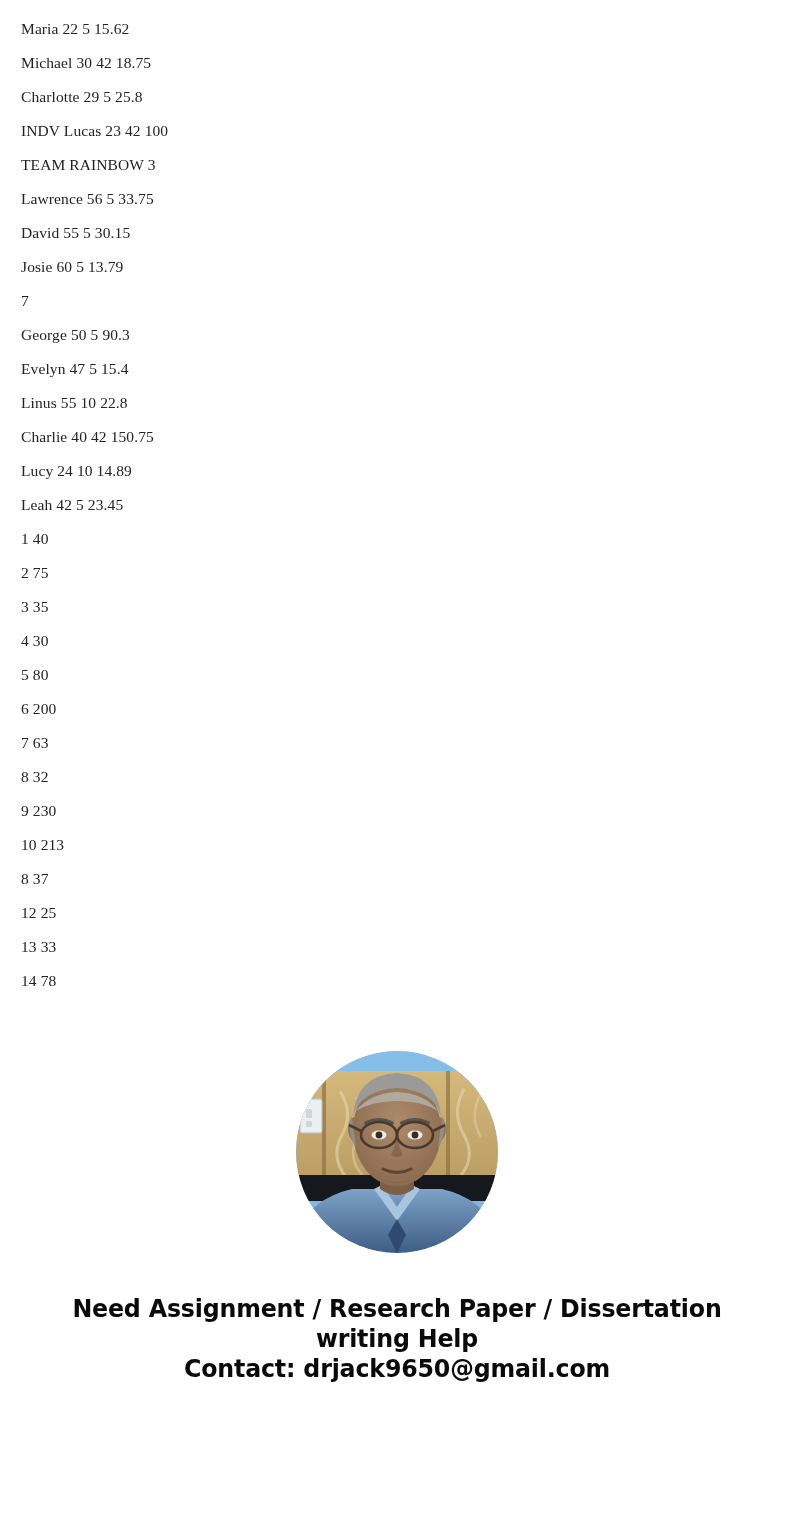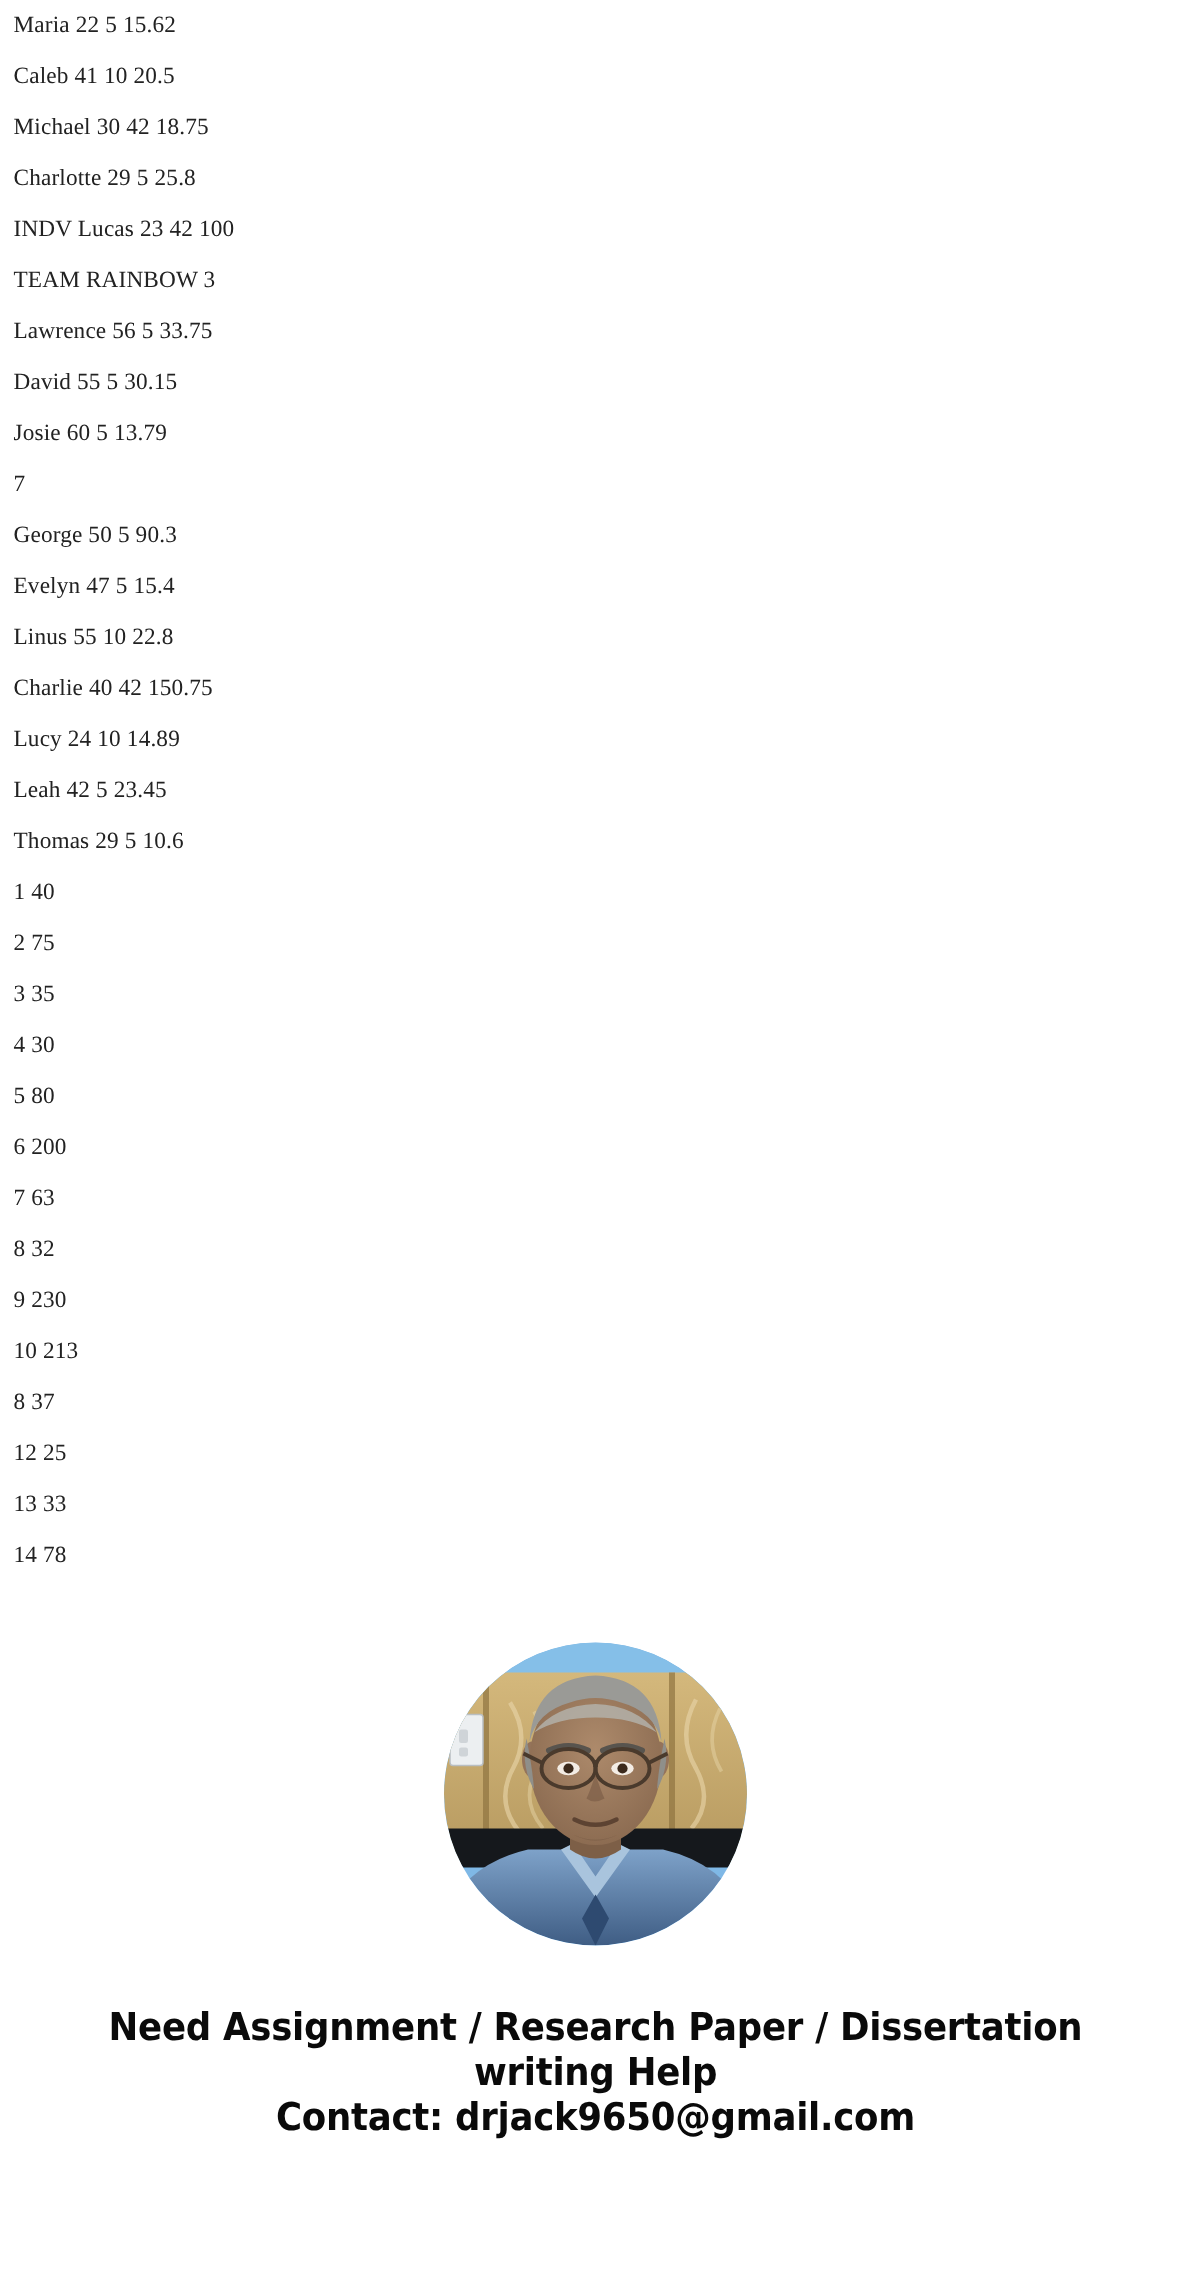--- a/index.html
+++ b/index.html
@@ -18,21 +18,21 @@
   .page {
     position: relative;
     width: 794px;
     min-height: 1523px;
     box-sizing: border-box;
     background: #ffffff;
   }
 
   
   .data-list {
-    padding: 0;
+    padding: 12px;
     margin: 0;
     list-style: none;
   }
   .data-line {
     font-family: "Liberation Serif", "DejaVu Serif", serif;
     font-size: 15.5px;
     line-height: 34px;
     height: 34px;
     color: #222222;
     padding-left: 9px;
@@ -74,36 +74,34 @@
   }
   .promo-line { display: block; }
 </style>
 </head>
 <body>
 
 <div class="page">
 
   <ul class="data-list">
     <li class="data-line">Maria 22 5 15.62</li>
-    <li class="data-line">Caleb 41 10 20.5</li>
     <li class="data-line">Michael 30 42 18.75</li>
     <li class="data-line">Charlotte 29 5 25.8</li>
     <li class="data-line">INDV Lucas 23 42 100</li>
     <li class="data-line">TEAM RAINBOW 3</li>
     <li class="data-line">Lawrence 56 5 33.75</li>
     <li class="data-line">David 55 5 30.15</li>
     <li class="data-line">Josie 60 5 13.79</li>
     <li class="data-line">7</li>
     <li class="data-line">George 50 5 90.3</li>
     <li class="data-line">Evelyn 47 5 15.4</li>
     <li class="data-line">Linus 55 10 22.8</li>
     <li class="data-line">Charlie 40 42 150.75</li>
     <li class="data-line">Lucy 24 10 14.89</li>
     <li class="data-line">Leah 42 5 23.45</li>
-    <li class="data-line">Thomas 29 5 10.6</li>
     <li class="data-line">1 40</li>
     <li class="data-line">2 75</li>
     <li class="data-line">3 35</li>
     <li class="data-line">4 30</li>
     <li class="data-line">5 80</li>
     <li class="data-line">6 200</li>
     <li class="data-line">7 63</li>
     <li class="data-line">8 32</li>
     <li class="data-line">9 230</li>
     <li class="data-line">10 213</li>

